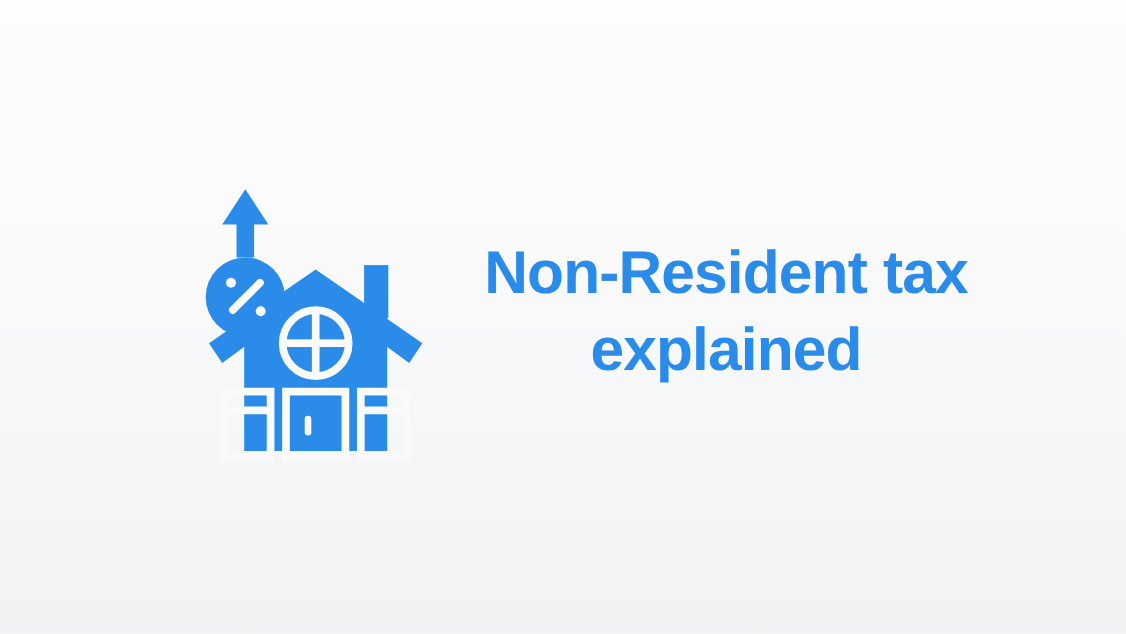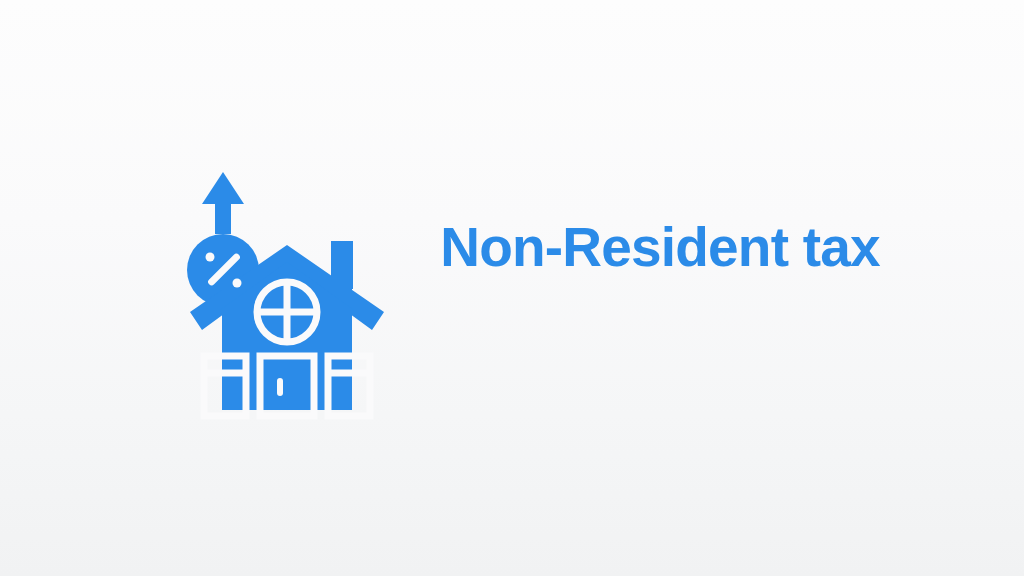--- a/index.html
+++ b/index.html
@@ -105,15 +105,16 @@
           <rect x="146" y="194" width="42" height="60"></rect>
           <line x1="146" y1="211" x2="188" y2="211"></line>
         </g>
 
       </g>
     </svg>
   </div>
 
   <div id="headline">
     <span class="line">Non-Resident tax</span>
+    <span class="line">explained</span>
   </div>
 
 </div>
 
 </body></html>

